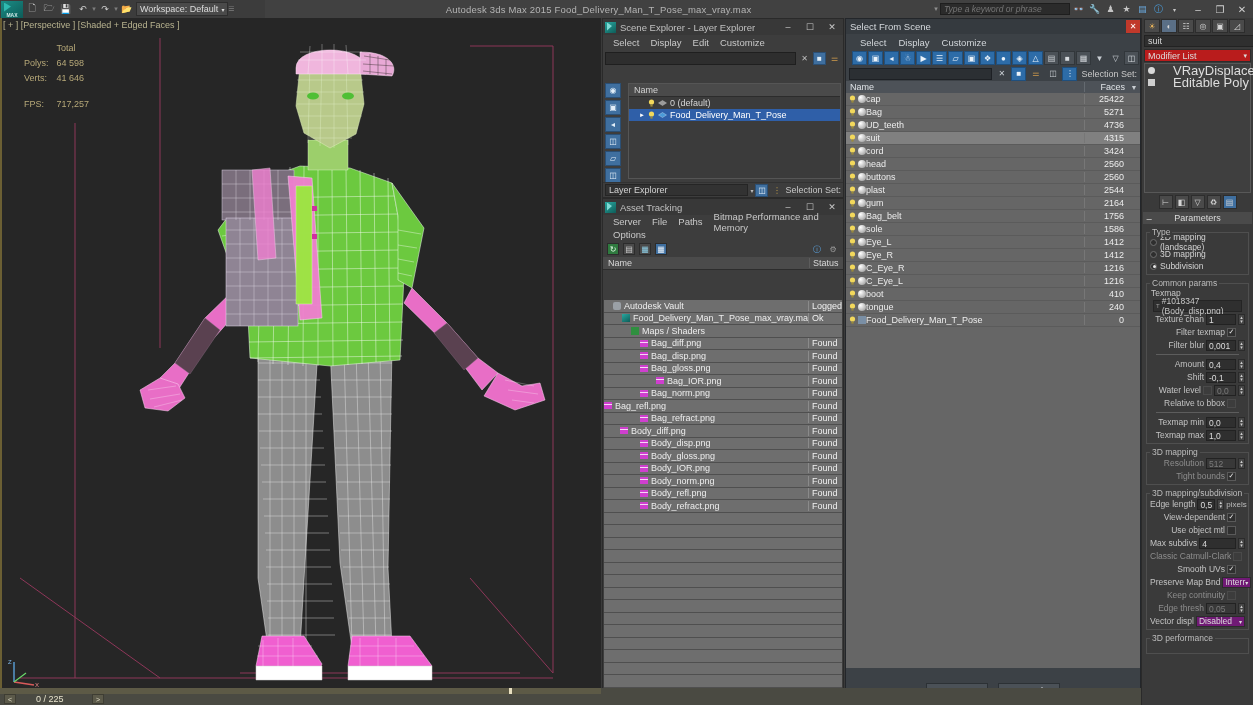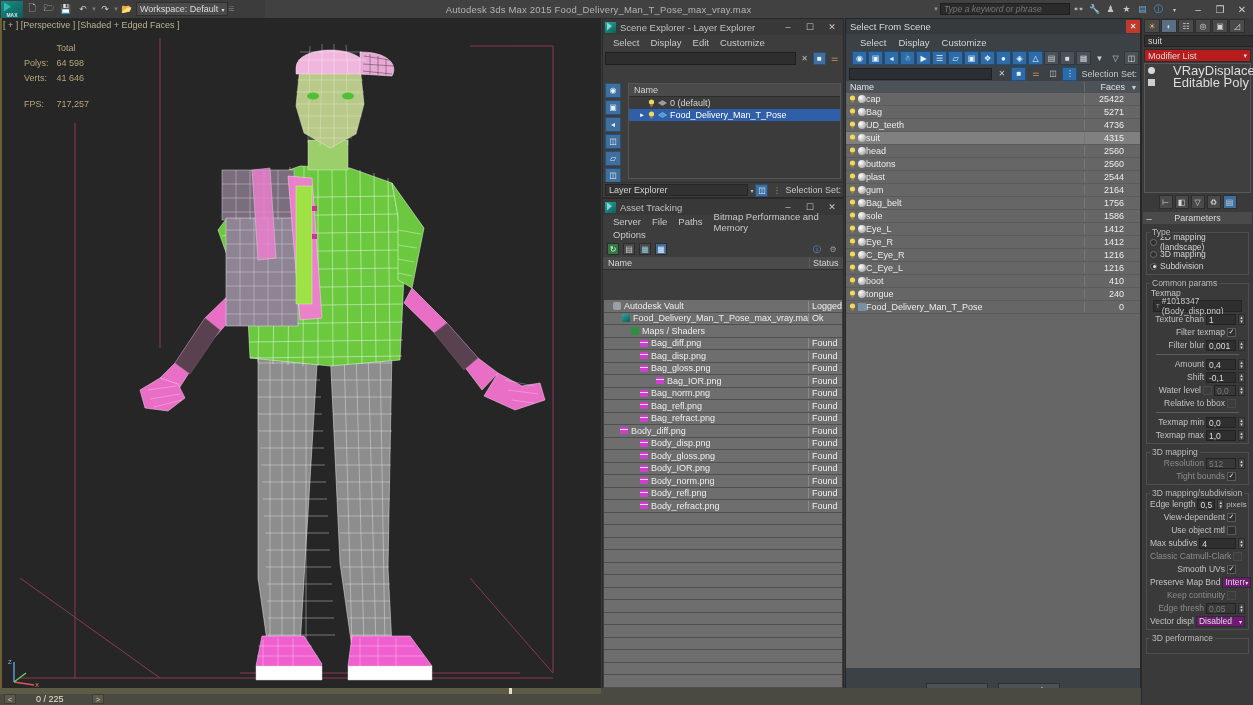--- a/index.html
+++ b/index.html
@@ -498,21 +498,21 @@
         <div class="c2">Found</div>
       </div>
       <div class="at-row">
         <div class="c1" style="padding-left:36px">
           <span class="pngico"></span>
           <span>Bag_norm.png</span>
         </div>
         <div class="c2">Found</div>
       </div>
       <div class="at-row">
-        <div class="c1" style="padding-left:36px">
+        <div class="c1" style="">
           <span class="pngico"></span>
           <span>Bag_refl.png</span>
         </div>
         <div class="c2">Found</div>
       </div>
       <div class="at-row">
         <div class="c1" style="padding-left:36px">
           <span class="pngico"></span>
           <span>Bag_refract.png</span>
         </div>
@@ -729,20 +729,32 @@
         <div class="a"></div>
       </div>
       <div class="sfs-row">
         <div class="ic">
           <svg width="7" height="8" viewBox="0 0 7 8">
             <circle cx="3.5" cy="3" r="2.6" fill="#f2d85c"></circle>
             <rect x="2.4" y="5.6" width="2.2" height="2" fill="#9b8a3a"></rect>
           </svg>
           <span class="sphere"></span>
         </div>
+        <div class="n">cord</div>
+        <div class="f">3424</div>
+        <div class="a"></div>
+      </div>
+      <div class="sfs-row">
+        <div class="ic">
+          <svg width="7" height="8" viewBox="0 0 7 8">
+            <circle cx="3.5" cy="3" r="2.6" fill="#f2d85c"></circle>
+            <rect x="2.4" y="5.6" width="2.2" height="2" fill="#9b8a3a"></rect>
+          </svg>
+          <span class="sphere"></span>
+        </div>
         <div class="n">head</div>
         <div class="f">2560</div>
         <div class="a"></div>
       </div>
       <div class="sfs-row">
         <div class="ic">
           <svg width="7" height="8" viewBox="0 0 7 8">
             <circle cx="3.5" cy="3" r="2.6" fill="#f2d85c"></circle>
             <rect x="2.4" y="5.6" width="2.2" height="2" fill="#9b8a3a"></rect>
           </svg>

